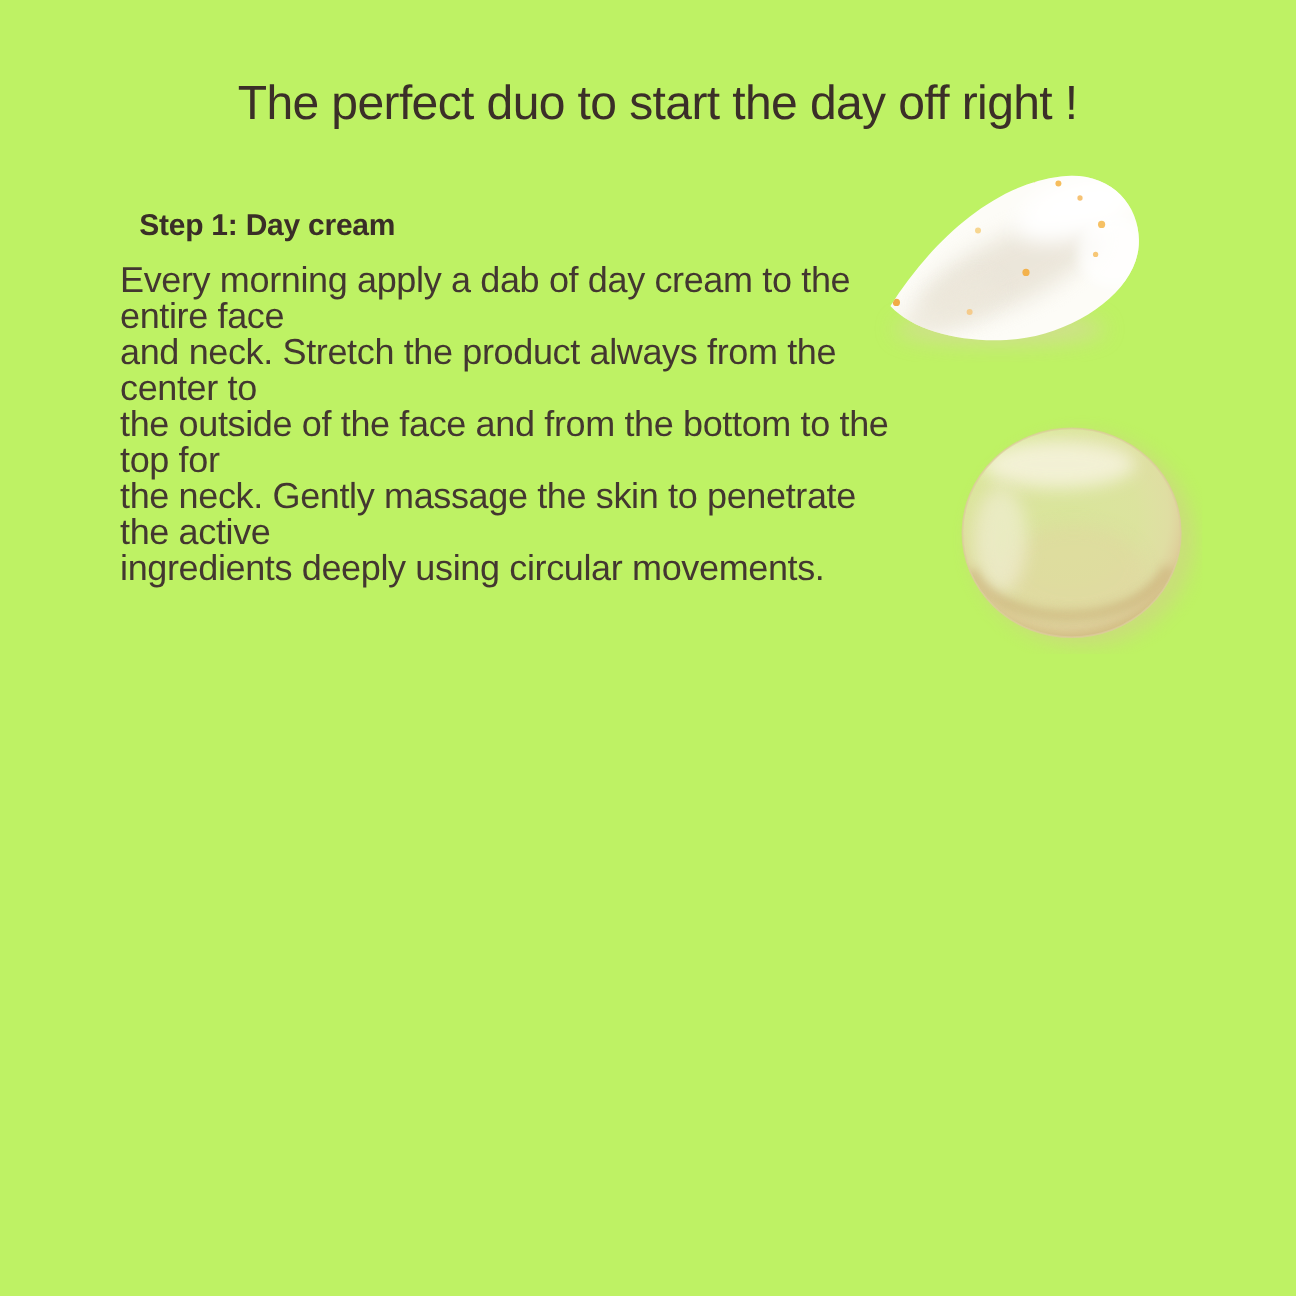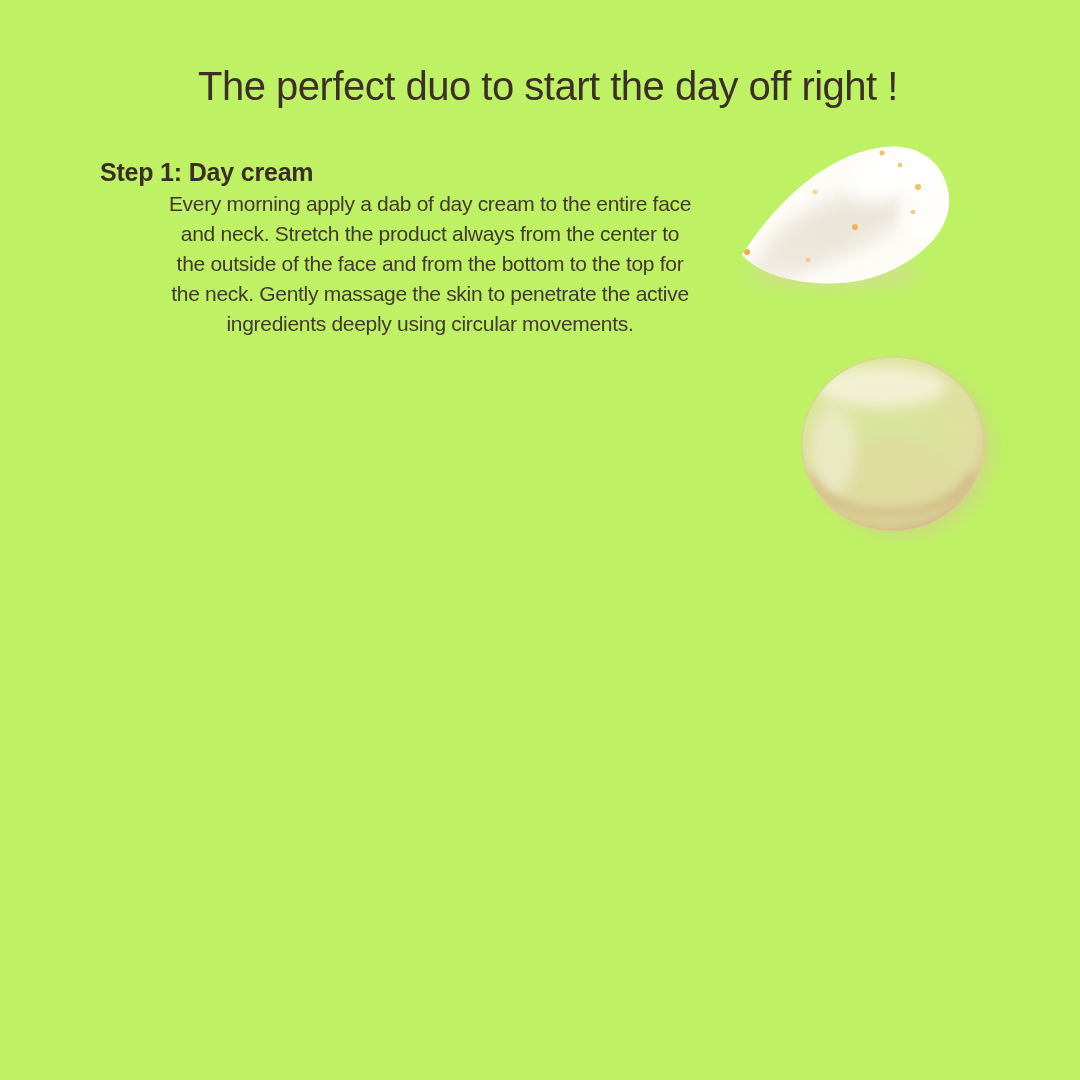--- a/index.html
+++ b/index.html
@@ -31,36 +31,35 @@
     color: #3B2F28;
   }
   .step {
     position: absolute;
     left: 100px;
     width: 660px;
   }
   .step-1 { top: 157px; }
   .step-4 { top: 399px; }
   .step-heading {
-    margin: 0;
+    margin: 16px;
     font-size: 25px;
     font-weight: 700;
     letter-spacing: -0.2px;
     line-height: 30px;
     color: #3A2E27;
   }
   .step-body {
     margin: 2px 0 0 0;
-    font-size: 21px;
+    font-size: 30px;
     font-weight: 400;
     letter-spacing: -0.3px;
     line-height: 30px;
     white-space: pre-line;
     color: #433730;
-    text-align: center;
   }
   figure {
     margin: 0;
     padding: 0;
     position: absolute;
   }
   .swatch-cream {
     left: 728px;
     top: 132px;
     width: 240px;

